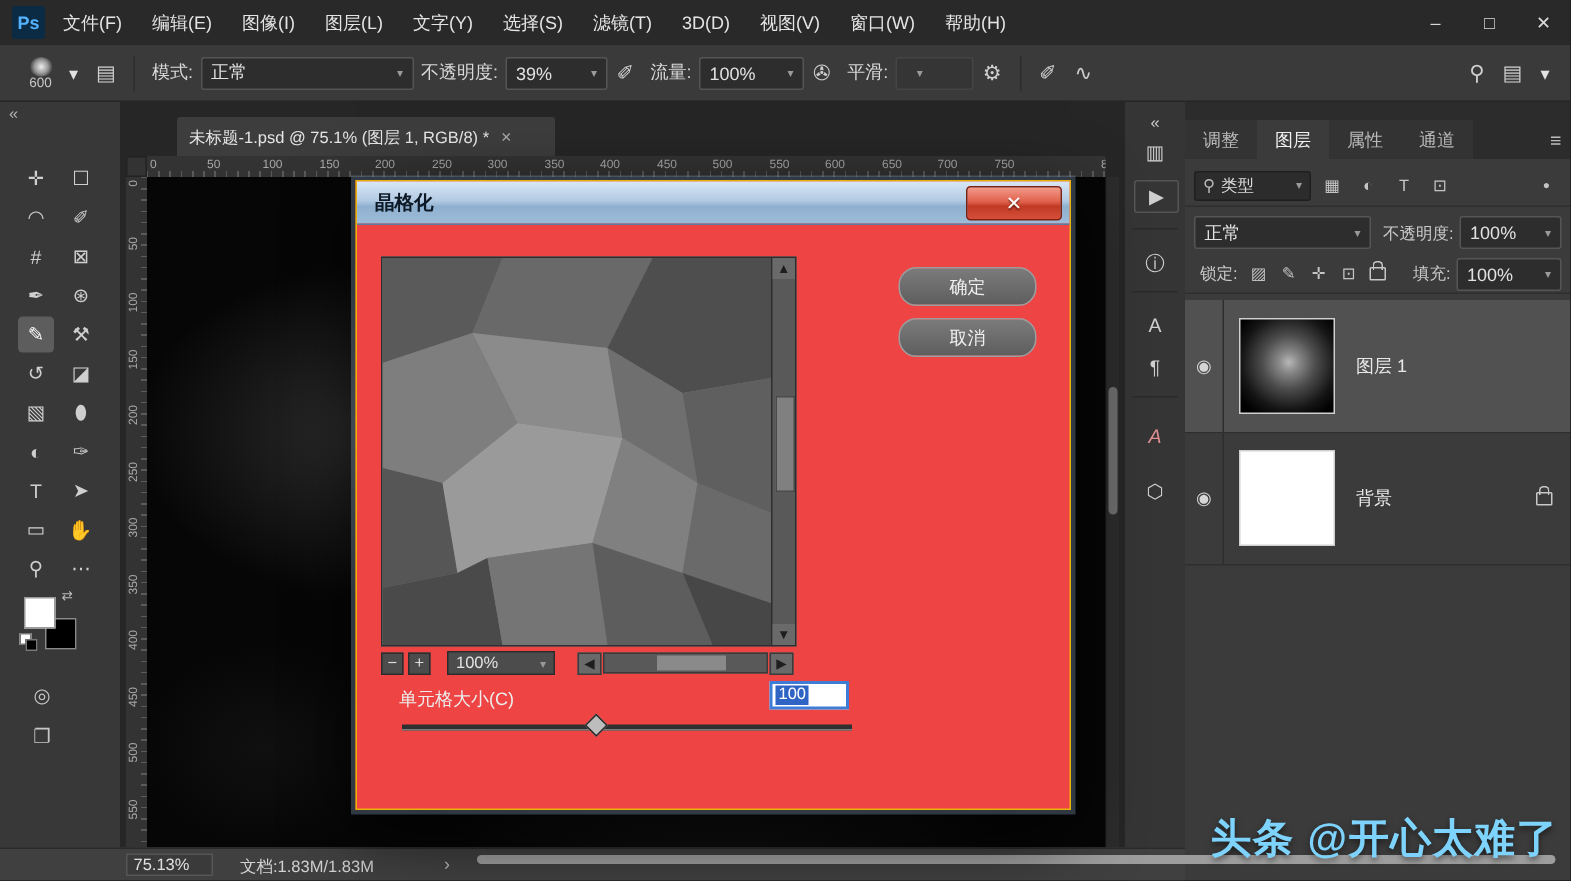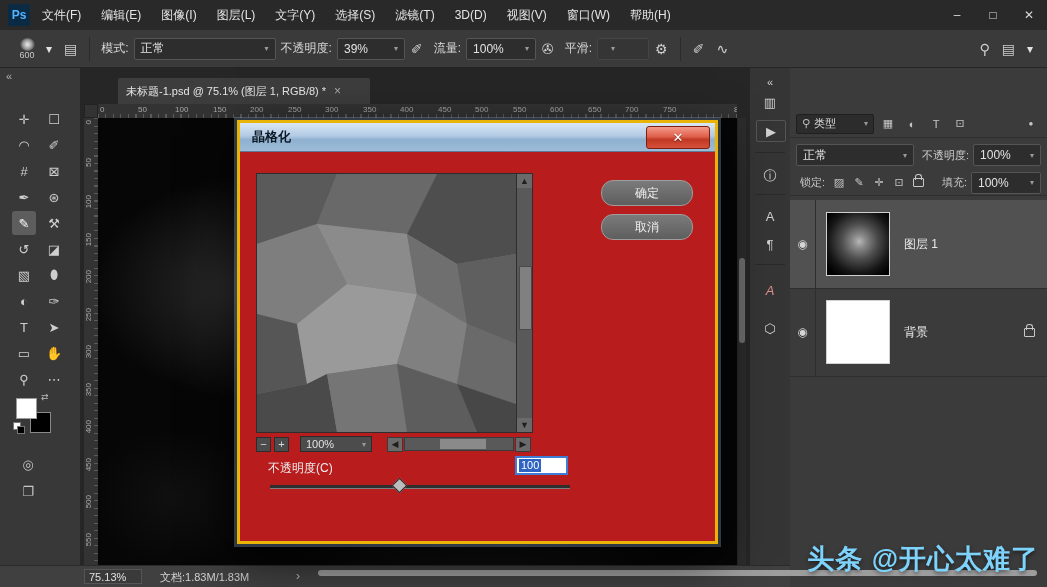--- a/index.html
+++ b/index.html
@@ -116,22 +116,22 @@
 
   
   .statusbar{position:absolute;left:0;top:565px;width:790px;height:22px;background:#404040;border-top:1px solid #2a2a2a;}
   .zoom-field{position:absolute;left:84px;top:3px;width:58px;height:15px;border:1px solid #565656;background:#3a3a3a;
               font-size:11px;color:#e0e0e0;display:flex;align-items:center;padding:0 4px;box-sizing:border-box;}
   .docinfo{position:absolute;left:160px;top:4px;font-size:11px;color:#d2d2d2;}
   .status-chevron{position:absolute;left:296px;top:3px;font-size:12px;color:#bbb;}
   .app-hscroll{position:absolute;left:318px;top:570px;width:719px;height:6px;background:#9d9d9d;border-radius:3px;z-index:4;}
 
   
-  .dialog{position:absolute;left:237px;top:120px;width:475px;height:418px;background:#b91c1c;
-          border:3px solid #eab308;box-shadow:0 0 0 3px rgba(150,180,215,.30), 0 14px 45px rgba(0,0,0,.75);z-index:10;}
+  .dialog{position:absolute;left:237px;top:120px;width:475px;height:418px;background:#ef4444;
+          border:1px solid #eab308;box-shadow:0 0 0 3px rgba(150,180,215,.30), 0 14px 45px rgba(0,0,0,.75);z-index:10;}
   .dlg-title{position:absolute;left:0;top:0;right:0;height:28px;
              background:linear-gradient(180deg,#d9e7f5 0%,#b3cbe4 45%,#8fb0cf 60%,#9dbcd9 100%);
              display:flex;align-items:center;border-bottom:1px solid #5f7b99;}
   .dlg-title .txt{font-size:13px;font-weight:bold;color:#0d1a26;margin-left:12px;}
   .dlg-close{position:absolute;right:5px;top:3px;width:62px;height:21px;border-radius:3px;
              background:linear-gradient(180deg,#f39a8a 0%,#e0614c 45%,#c03924 60%,#d5503a 100%);
              border:1px solid #7e1f10;display:flex;align-items:center;justify-content:center;
              color:#fff;font-weight:bold;font-size:13px;text-shadow:0 1px 1px rgba(0,0,0,.45);}
   .pv-wrap{position:absolute;left:16px;top:50px;width:277px;height:260px;border:1px solid #2e2e2e;
            background:#787878;box-sizing:border-box;}
@@ -322,20 +322,27 @@
     <div class="strip-btn" style="top:96px;">ⓘ</div>
     <div class="strip-sep" style="top:126px;"></div>
     <div class="strip-btn" style="top:136px;">A</div>
     <div class="strip-btn" style="top:164px;">¶</div>
     <div class="strip-sep" style="top:196px;"></div>
     <div class="strip-btn" style="top:210px;color:#e08f8f;font-style:italic;">A</div>
     <div class="strip-btn" style="top:248px;">⬡</div>
   </div>
 
   <div class="panels">
+    <div class="panel-tabs">
+      <div class="ptab">调整</div>
+      <div class="ptab active">图层</div>
+      <div class="ptab">属性</div>
+      <div class="ptab">通道</div>
+      <div class="panel-menu">≡</div>
+    </div>
     <div class="filter-row">
       <div class="type-dd">
         <span class="mag">⚲</span>
         <span>类型</span>
         <span class="arr">▾</span>
       </div>
       <div class="fbtn">▦</div>
       <div class="fbtn">◐</div>
       <div class="fbtn">T</div>
       <div class="fbtn">⊡</div>
@@ -431,21 +438,21 @@
       <div class="hs-arrow" style="position:absolute;left:131px;">◀</div>
       <div class="hs-track">
         <div class="hs-thumb"></div>
       </div>
       <div class="hs-arrow" style="position:absolute;left:259px;">▶</div>
     </div>
 
     <div class="dlg-btn" style="top:57px;font-family:Liberation Mono, monospace;">确定</div>
     <div class="dlg-btn" style="top:91px;">取消</div>
 
-    <div class="param-lbl">不透明度(C)</div>
+    <div class="param-lbl">单元格大小(C)</div>
     <div class="param-input">
       <span class="sel">100</span>
     </div>
     <div class="slider-track">
       <div class="slider-thumb"></div>
     </div>
   </div>
 
   <div class="watermark">头条 @开心太难了</div>
 

